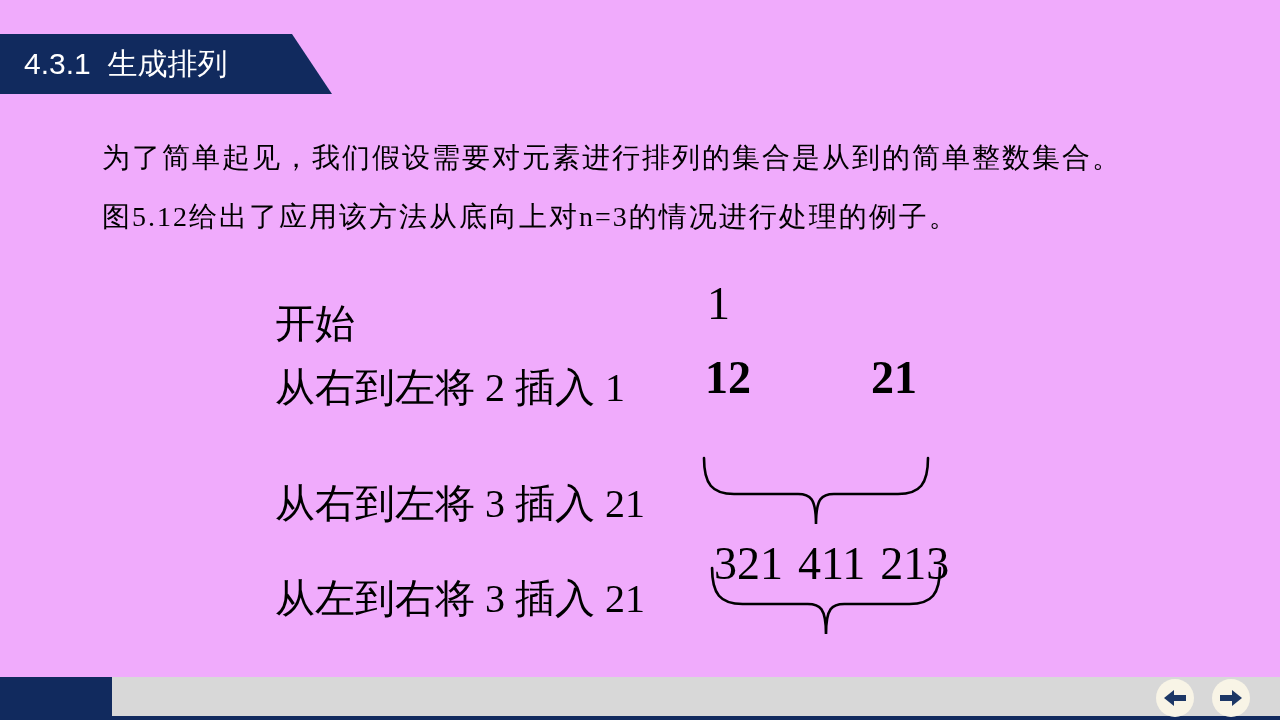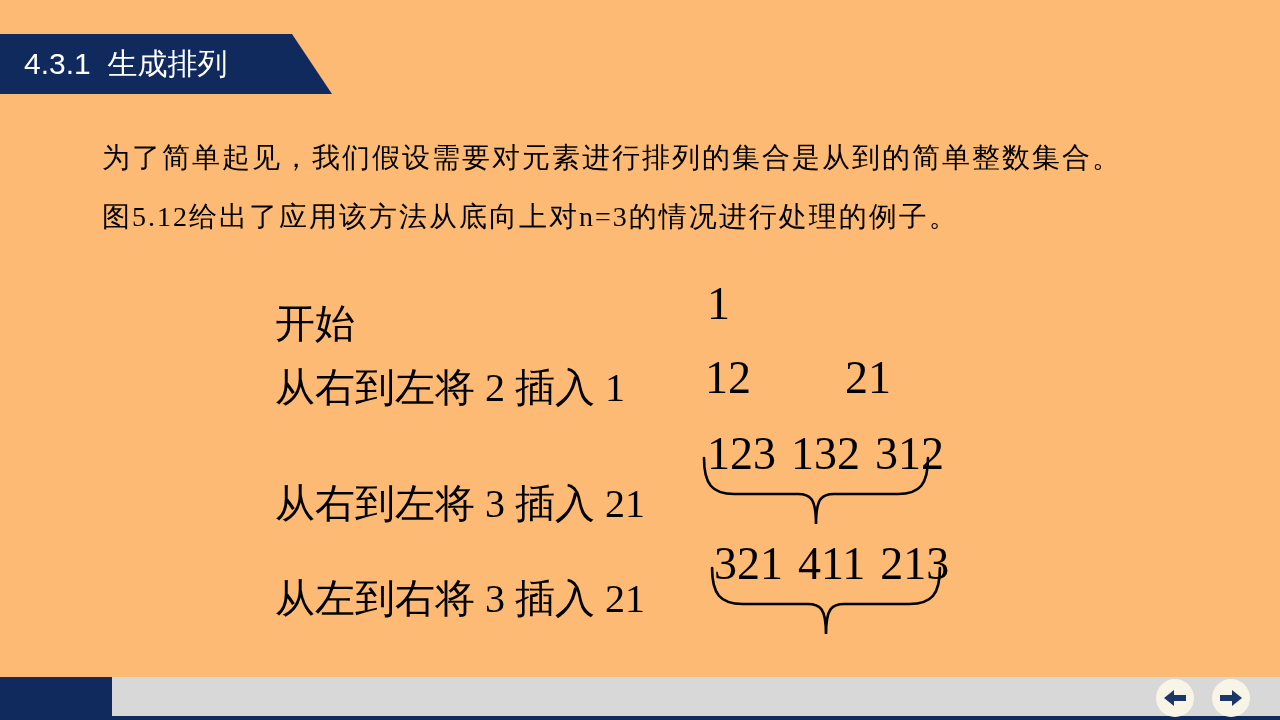--- a/index.html
+++ b/index.html
@@ -1,19 +1,19 @@
 <!DOCTYPE html>
 <html><head>
 <meta charset="utf-8">
 <style>
   html,body{margin:0;padding:0;background:#888;}
   .slide{
     position:relative;
     width:1280px;height:720px;
-    background:#fdba74;
+    background:#f0abfc;
     overflow:hidden;
     font-family:"Liberation Serif","DejaVu Serif",serif;
     color:#000;
   }
   
   .header-bar{
     position:absolute;left:0;top:34px;
     width:332px;height:60px;
     background:#112a5e;
     clip-path:polygon(0 0,292px 0,332px 100%,0 100%);
@@ -88,31 +88,26 @@
     <div class="body-line">为了简单起见，我们假设需要对元素进行排列的集合是从到的简单整数集合。</div>
     <div class="body-line">图5.12给出了应用该方法从底向上对n=3的情况进行处理的例子。</div>
   </div>
 
   <div class="diag-label" style="top:272px;">开始</div>
   <div class="diag-values" style="left:707px;top:281px;">
     <span>1</span>
   </div>
 
   <div class="diag-label" style="top:336px;">从右到左将 2 插入 1</div>
-  <div class="diag-values" style="left:705px;top:355px;gap:94px;">
+  <div class="diag-values" style="left:705px;top:355px;gap:120px;font-weight:bold;">
     <span>12</span>
     <span>21</span>
   </div>
 
   <div class="diag-label" style="top:452px;">从右到左将 3 插入 21</div>
-  <div class="diag-values" style="left:707px;top:431px;gap:15px;">
-    <span>123</span>
-    <span>132</span>
-    <span>312</span>
-  </div>
   <svg class="underbrace" style="left:700px;top:452px;" width="232" height="76" viewBox="0 0 232 76" preserveAspectRatio="none">
     <path d="M 4,6 C 4,32 12,42 34,42 L 98,42 C 110,42 116,46 116,72
              C 116,46 122,42 134,42 L 198,42 C 220,42 228,32 228,6"></path>
   </svg>
 
   <div class="diag-label" style="top:547px;">从左到右将 3 插入 21</div>
   <div class="diag-values" style="left:714px;top:541px;gap:15px;font-family:Liberation Serif, serif;">
     <span>321</span>
     <span>411</span>
     <span>213</span>

